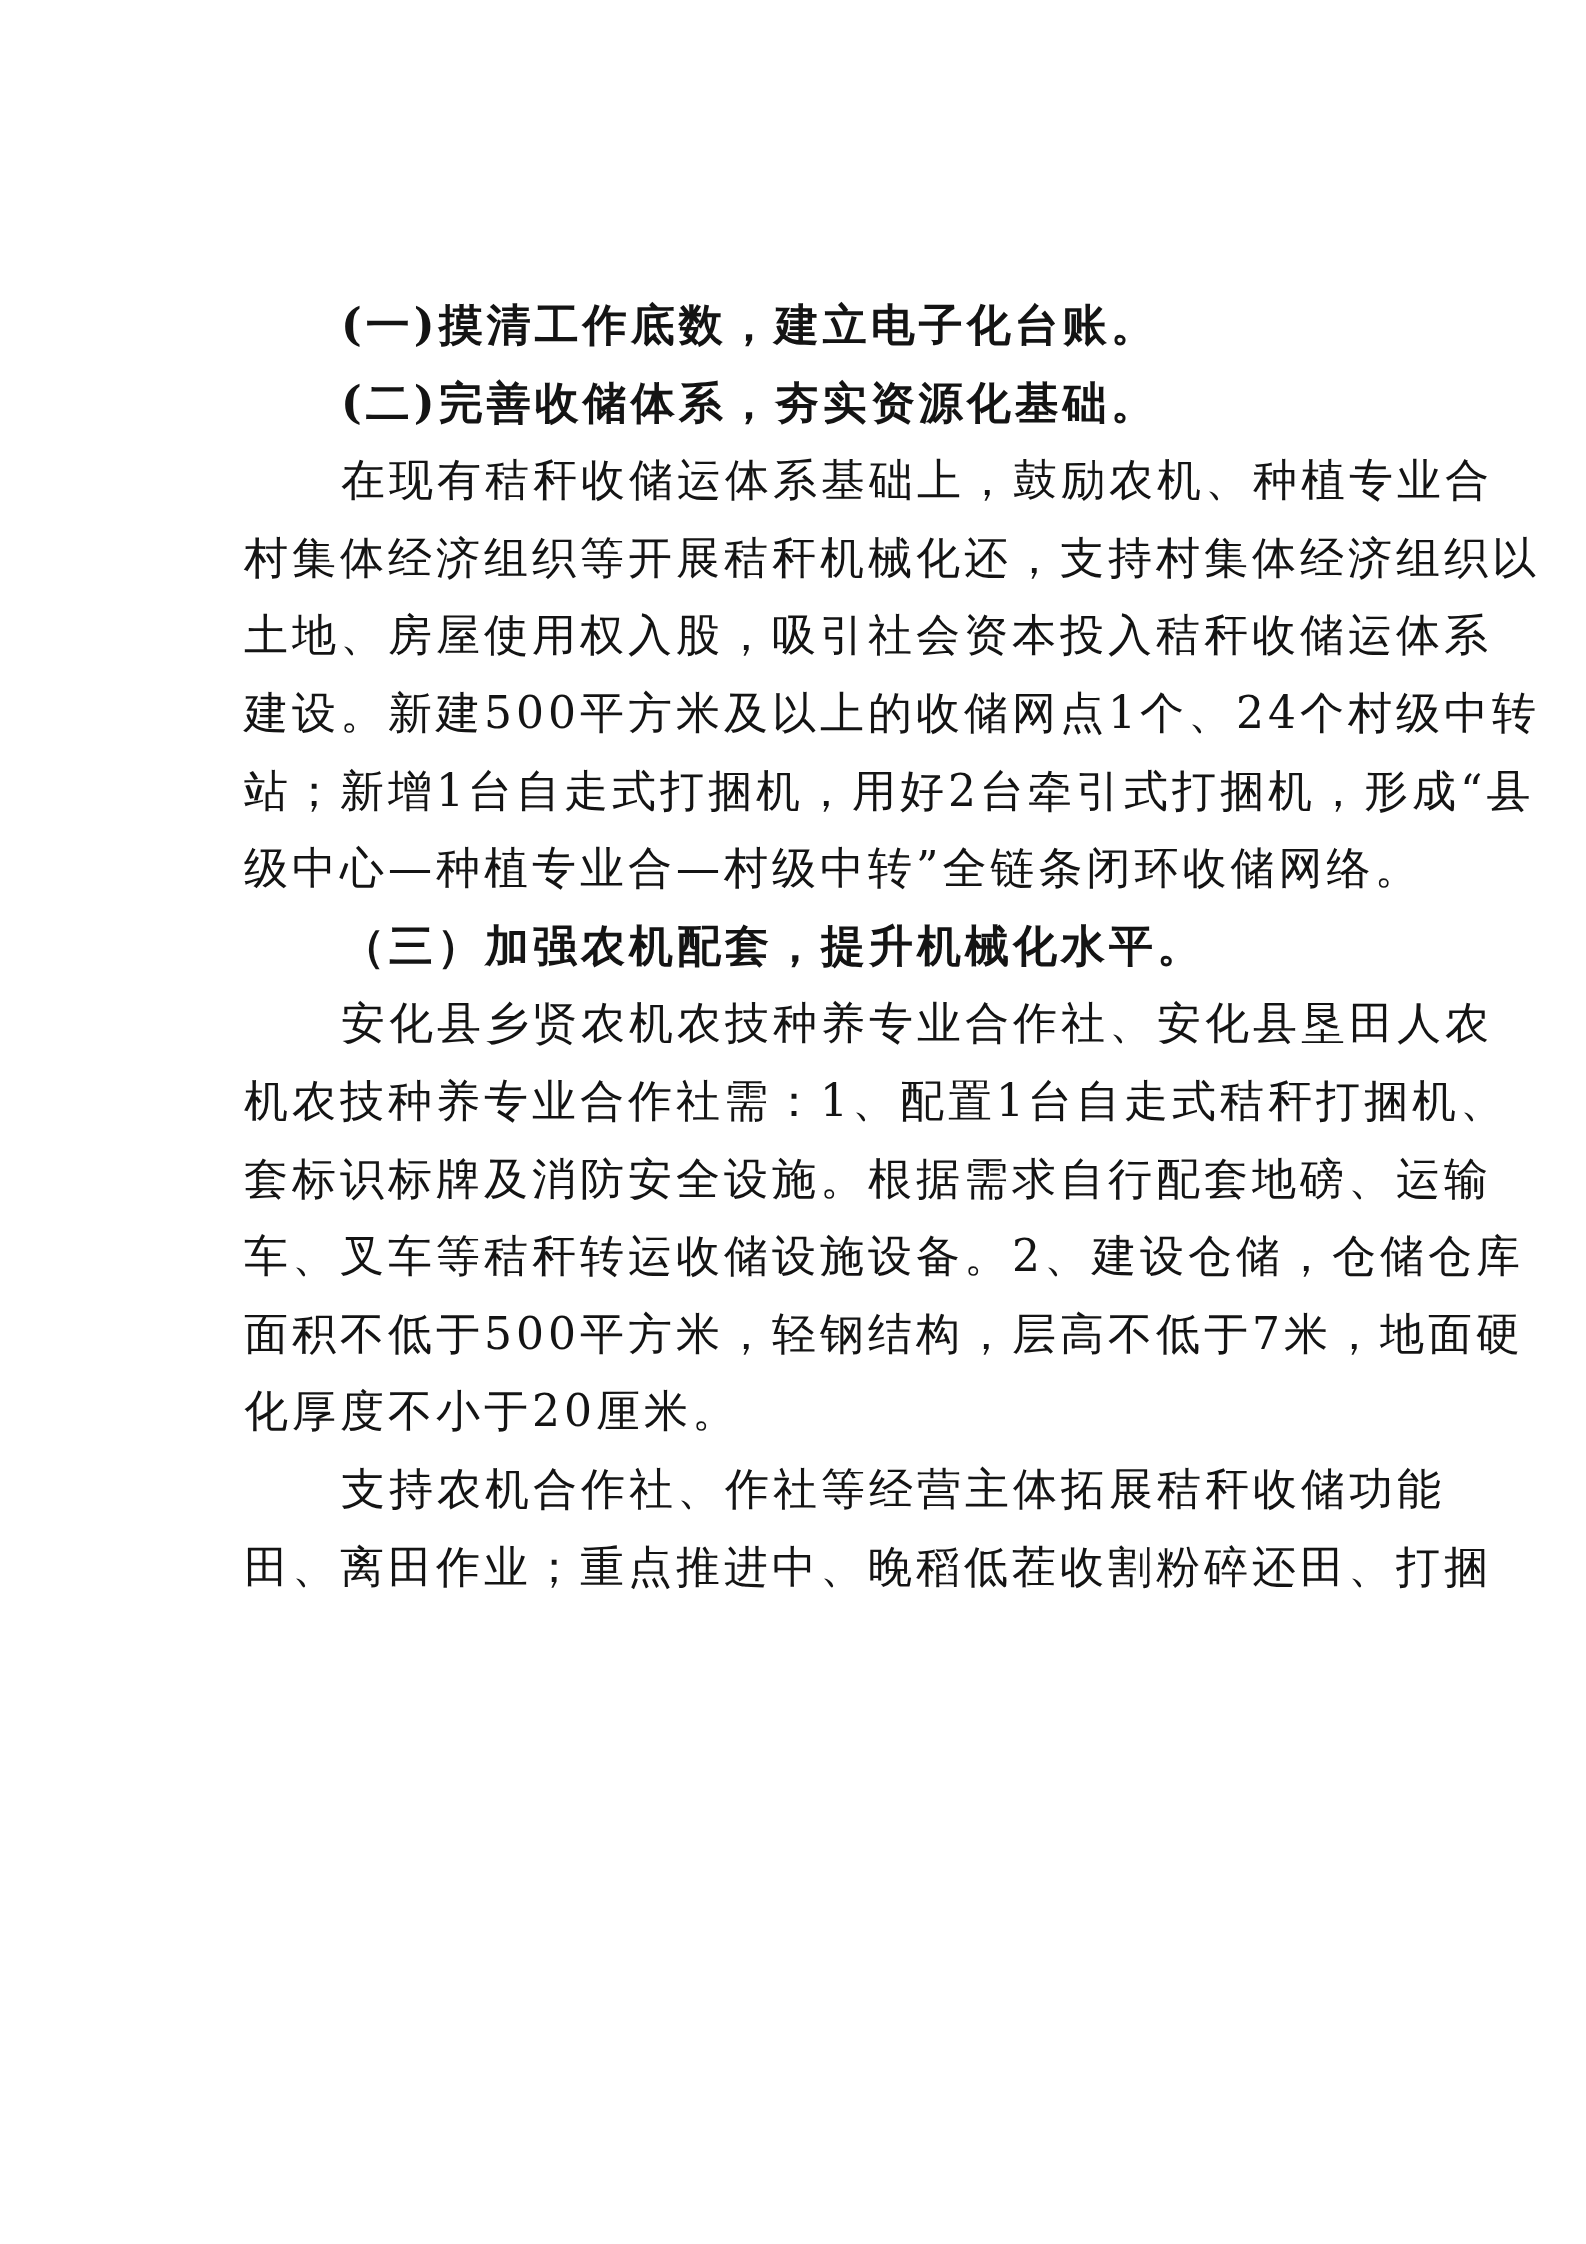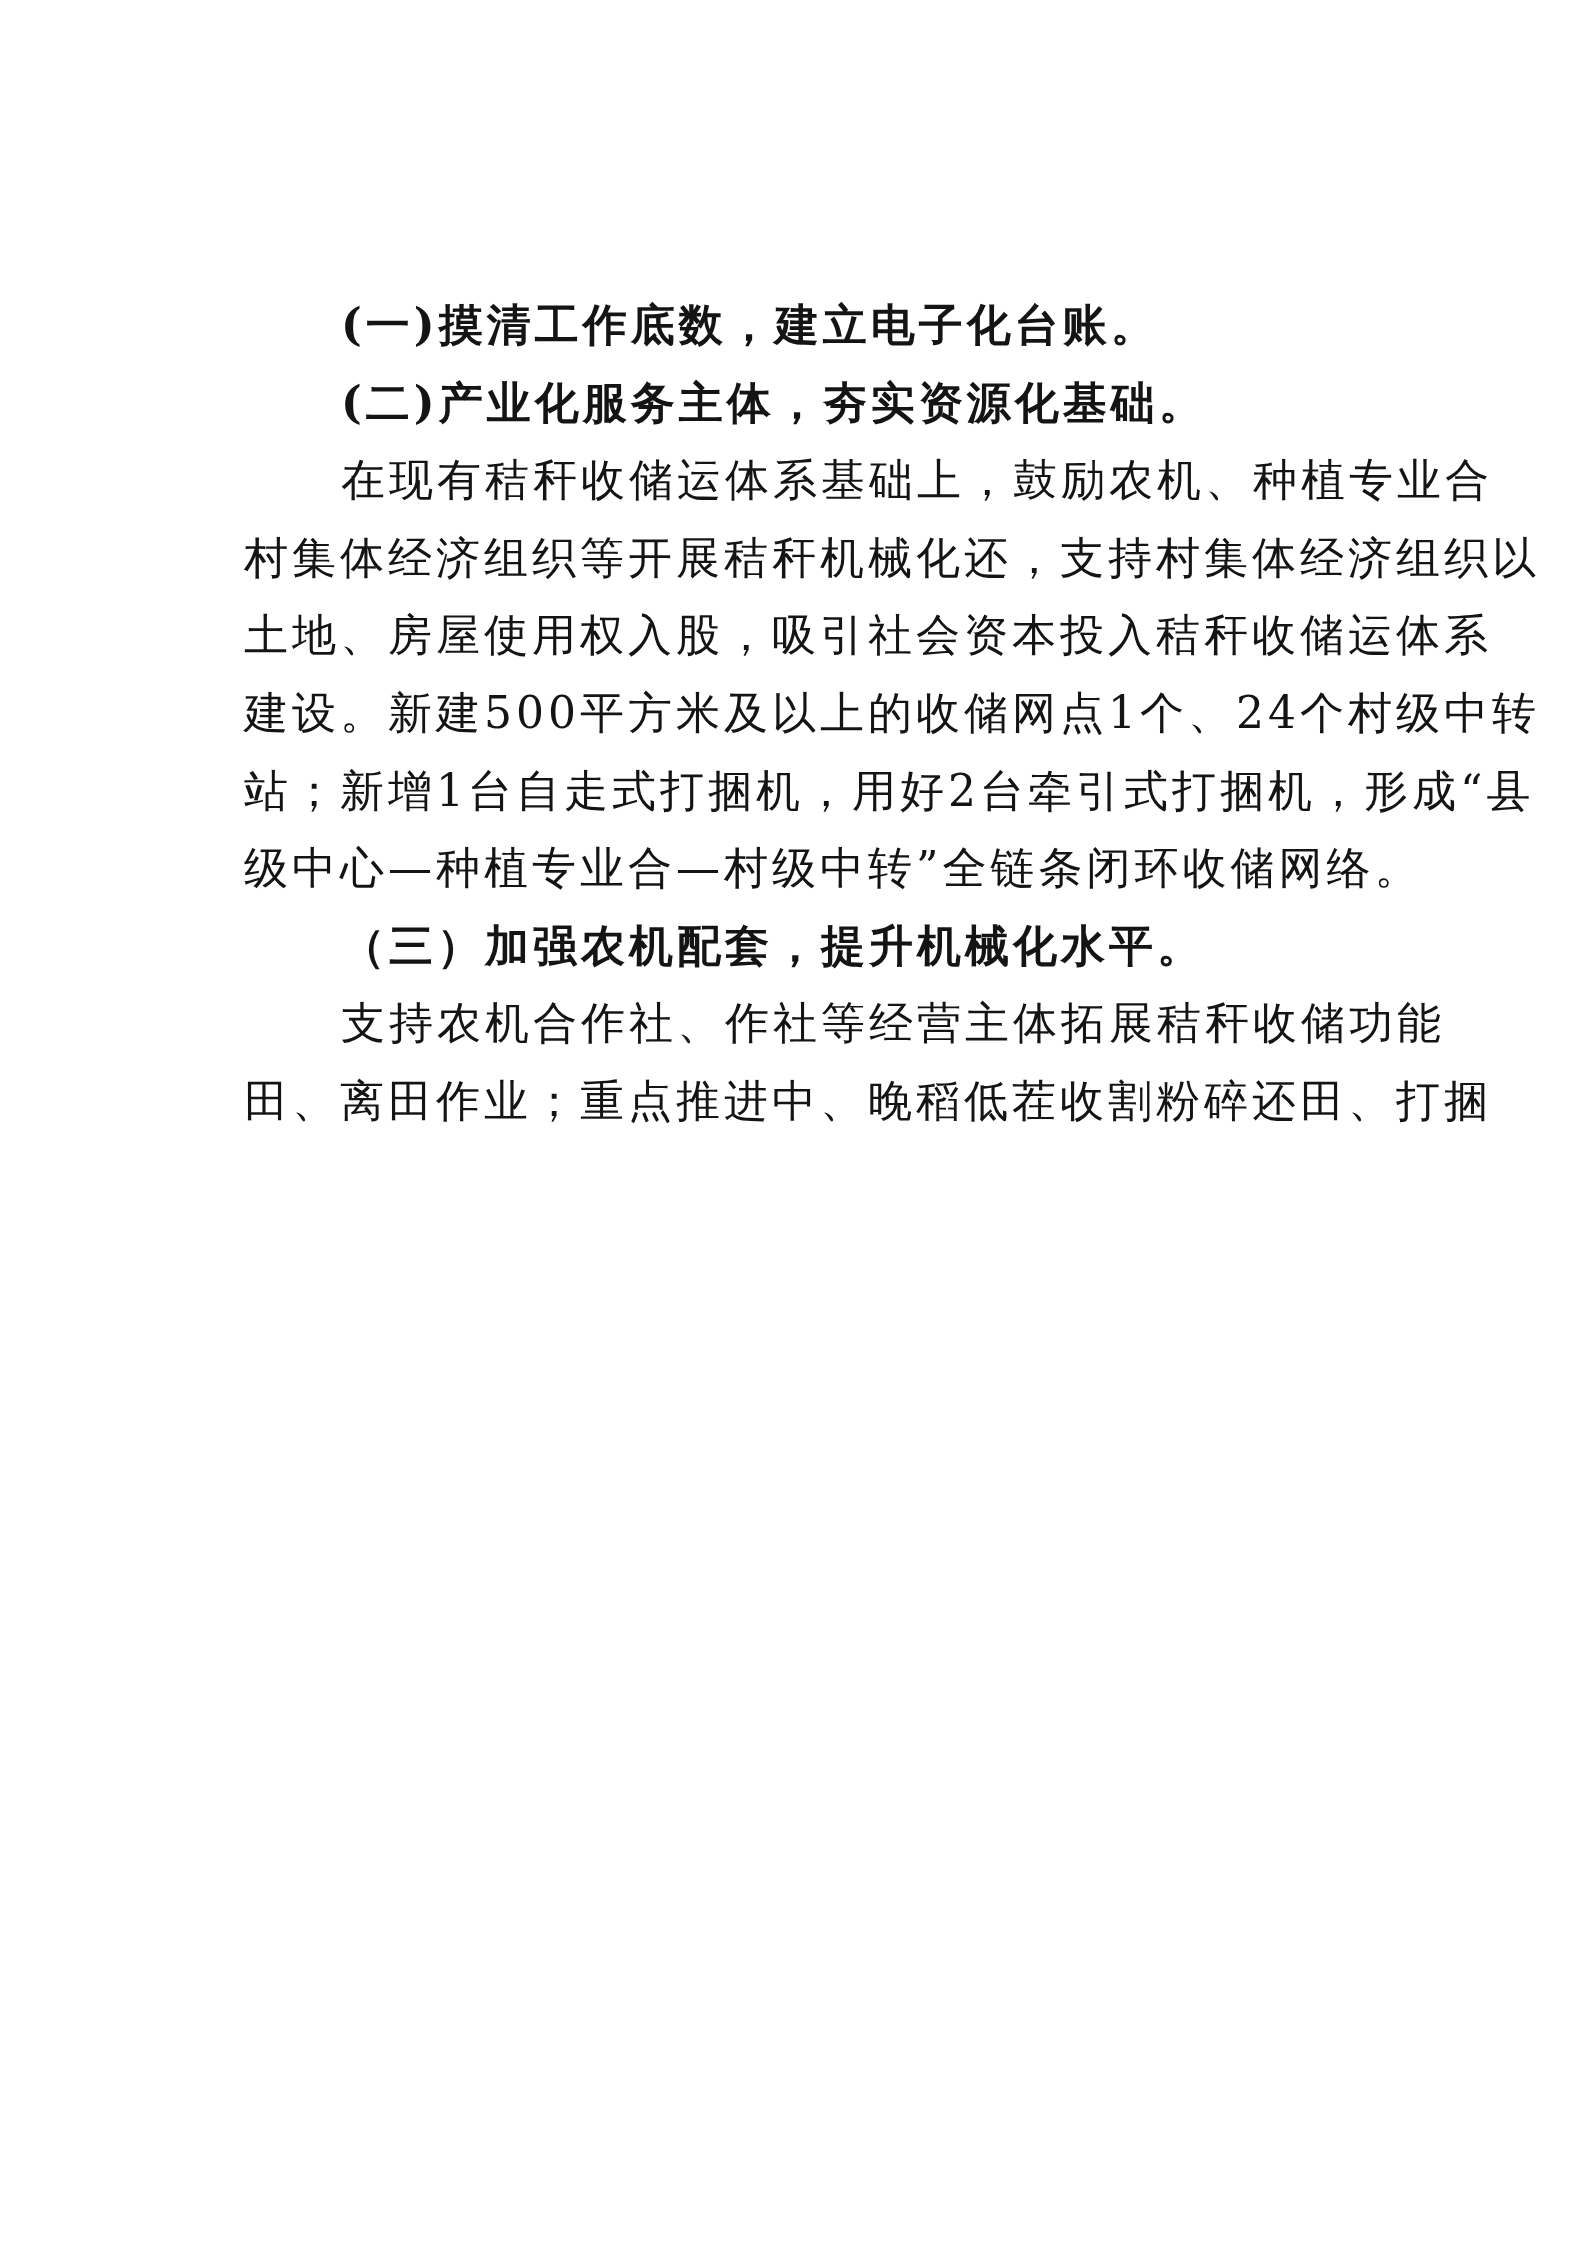--- a/index.html
+++ b/index.html
@@ -61,32 +61,40 @@
 </style>
 </head>
 <body>
 
 <div class="page">
   <div class="text-block">
       <div class="para heading">
         <div class="line first">(一)摸清工作底数，建立电子化台账。</div>
       </div>
       <div class="para heading">
-        <div class="line first">(二)产业化服务主体，夯实资源化基础。</div>
+        <div class="line first">(二)完善收储体系，夯实资源化基础。</div>
       </div>
       <div class="para">
         <div class="line first fill">在现有秸秆收储运体系基础上，鼓励农机、种植专业合</div>
         <div class="line fill">村集体经济组织等开展秸秆机械化还，支持村集体经济组织以</div>
         <div class="line fill">土地、房屋使用权入股，吸引社会资本投入秸秆收储运体系</div>
         <div class="line fill">建设。新建500平方米及以上的收储网点1个、24个村级中转</div>
         <div class="line fill">站；新增1台自走式打捆机，用好2台牵引式打捆机，形成“县</div>
         <div class="line">级中心—种植专业合—村级中转”全链条闭环收储网络。</div>
       </div>
       <div class="para heading">
         <div class="line first">（三）加强农机配套，提升机械化水平。</div>
       </div>
       <div class="para">
+        <div class="line first fill">安化县乡贤农机农技种养专业合作社、安化县垦田人农</div>
+        <div class="line fill">机农技种养专业合作社需：1、配置1台自走式秸秆打捆机、</div>
+        <div class="line fill">套标识标牌及消防安全设施。根据需求自行配套地磅、运输</div>
+        <div class="line fill">车、叉车等秸秆转运收储设施设备。2、建设仓储，仓储仓库</div>
+        <div class="line fill">面积不低于500平方米，轻钢结构，层高不低于7米，地面硬</div>
+        <div class="line">化厚度不小于20厘米。</div>
+      </div>
+      <div class="para">
         <div class="line first fill">支持农机合作社、作社等经营主体拓展秸秆收储功能</div>
         <div class="line fill">田、离田作业；重点推进中、晚稻低茬收割粉碎还田、打捆</div>
       </div>
     </div>
   <div class="footer">— 5 —</div>
 </div>
 
 </body></html>

